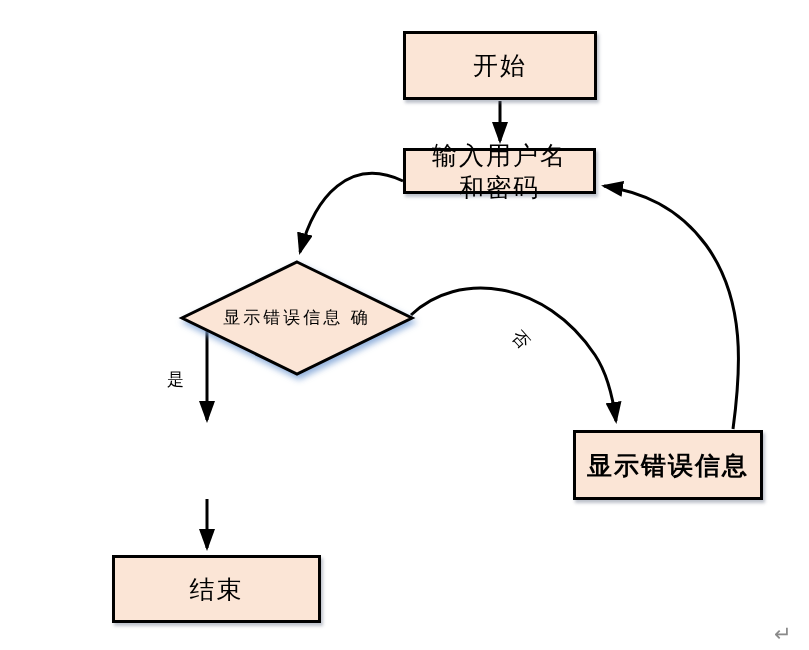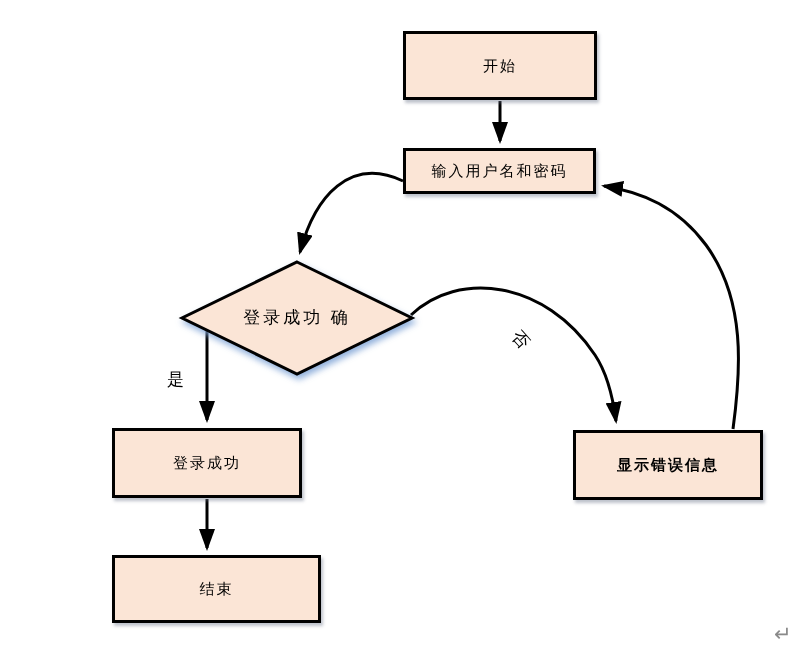--- a/index.html
+++ b/index.html
@@ -31,21 +31,21 @@
   }
   .node{
     position:absolute;
     background:#FBE5D6;
     border:3px solid #000000;
     box-sizing:border-box;
     display:flex;
     align-items:center;
     justify-content:center;
     text-align:center;
-    font-size:15px;
+    font-size:25px;
     letter-spacing:2px;
     color:#000000;
     line-height:1.3;
     box-shadow:2px 3px 3px rgba(110,120,140,0.45);
   }
   .n-start  {left:403px;top:31px; width:194px;height:69px;}
   .n-input  {left:403px;top:148px;width:193px;height:46px;text-align:center;}
   .n-success{left:112px;top:428px;width:190px;height:70px;}
   .n-end    {left:112px;top:555px;width:209px;height:68px;}
   .n-error  {left:573px;top:430px;width:190px;height:70px;font-weight:bold;}
@@ -104,25 +104,22 @@
   </svg>
 
   <div class="node n-start">
     <span>开始</span>
   </div>
 
   <div class="node n-input">
     <span>输入用户名和密码</span>
   </div>
 
-  <div class="decision-label">登录成功 确</div>
+  <div class="decision-label">显示错误信息 确</div>
 
-  <div class="node n-success">
-    <span>登录成功</span>
-  </div>
 
   <div class="node n-end">
     <span>结束</span>
   </div>
 
   <div class="node n-error">
     <span>显示错误信息</span>
   </div>
 
   <div class="edge-label lbl-yes">是</div>

